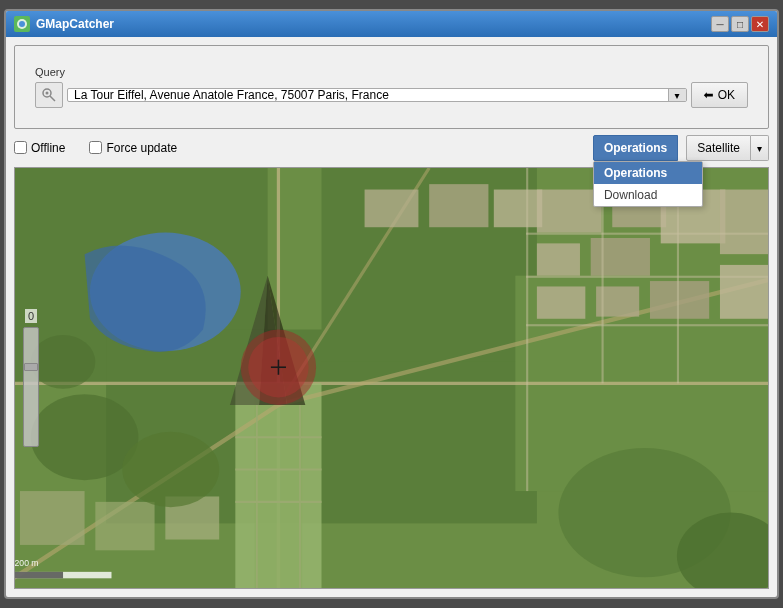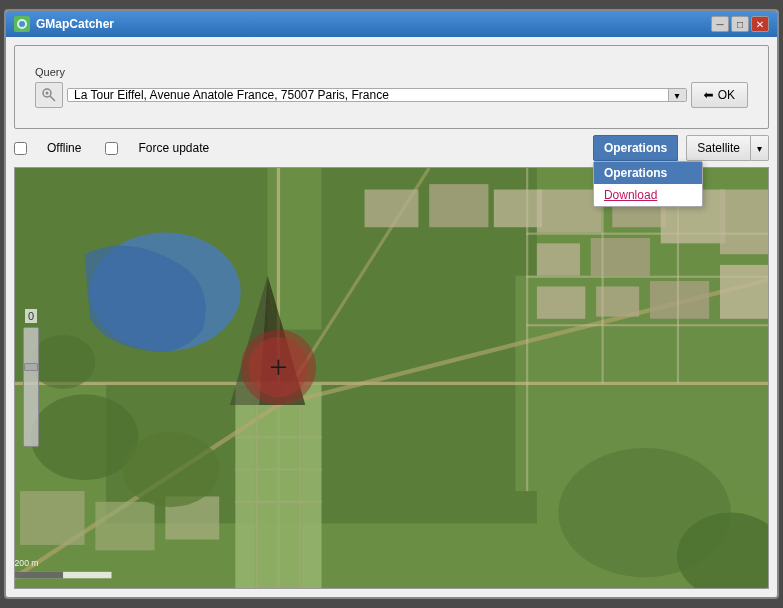--- a/index.html
+++ b/index.html
@@ -167,22 +167,22 @@
 
     .toolbar-row {
       display: flex;
       align-items: center;
       gap: 8px;
       position: relative;
     }
 
     .checkbox-label {
       display: flex;
-      align-items: center;
-      gap: 20px;
+      align-items: flex-start;
+      gap: 4px;
       cursor: pointer;
       font-size: 12px;
     }
 
     .checkbox-label input {
       cursor: pointer;
     }
 
     .operations-btn {
       height: 26px;
@@ -243,22 +243,21 @@
       padding: 4px 10px;
       font-size: 12px;
       font-weight: bold;
       cursor: pointer;
     }
 
     .dropdown-menu-item {
       padding: 4px 10px;
       font-size: 12px;
       cursor: pointer;
-      color: #be185d;
-      text-decoration: underline;
+      color: #404040;
     }
 
     .map-container {
       flex: 1;
       position: relative;
       overflow: hidden;
       border: 1px solid #999;
     }
 
     

